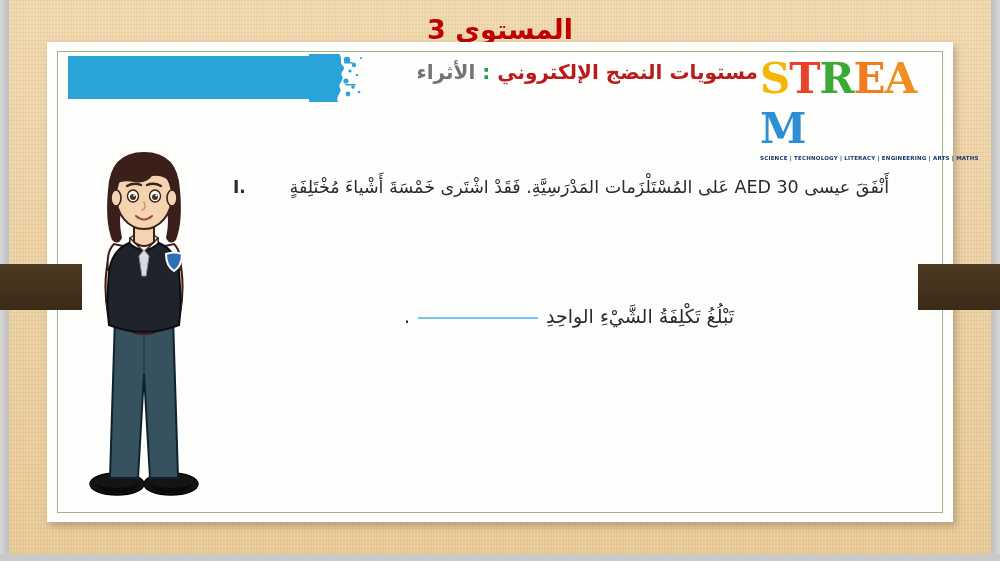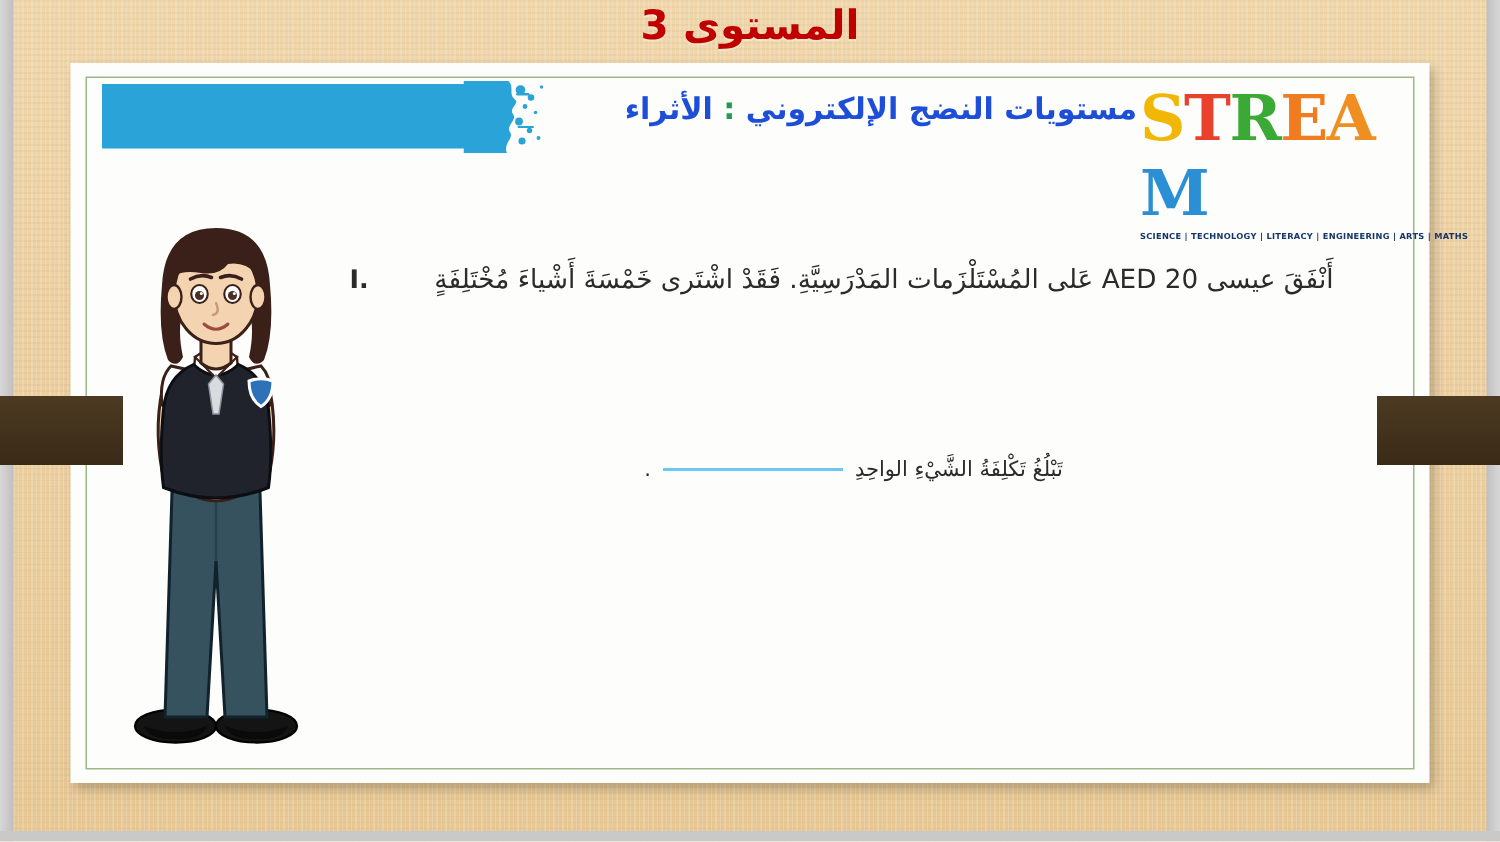--- a/index.html
+++ b/index.html
@@ -32,21 +32,21 @@
   .edge-bottom {
     position: absolute;
     left: 0; bottom: 0;
     width: 1000px; height: 7px;
     background: #c9c9c9;
   }
 
   
   .slide-title {
     position: absolute;
-    top: 2px;
+    top: 14px;
     left: 0;
     width: 1000px;
     text-align: center;
     color: #c00000;
     font-size: 27px;
     font-weight: bold;
     direction: rtl;
     letter-spacing: 0.5px;
     text-shadow: 0 1px 0 rgba(255,255,255,0.35);
   }
@@ -91,23 +91,23 @@
 
   .header-text {
     position: absolute;
     right: 195px;
     top: 18px;
     direction: rtl;
     font-size: 20px;
     font-weight: bold;
     white-space: nowrap;
   }
-  .header-text .green { color: #1d4ed8; }
+  .header-text .green { color: #b91c1c; }
   .header-text .sep { color: #1f9c4e; }
-  .header-text .red { color: #1d4ed8; margin-top: 15px; }
+  .header-text .red { color: #737373; margin-top: 15px; }
 
   
   .stream-logo {
     position: absolute;
     right: 23px;
     top: 12px;
     width: 170px;
     height: 72px;
   }
   .stream-letters {
@@ -156,21 +156,21 @@
     color: #2b2b2b;
   }
   .answer-line {
     position: absolute;
     right: 64px;
     top: 263px;
     width: 640px;
     direction: rtl;
     text-align: center;
     color: #2b2b2b;
-    font-size: 14px;
+    font-size: 19px;
     white-space: nowrap;
   }
   .blank {
     display: inline-block;
     width: 120px;
     height: 0;
     border-bottom: 2.5px solid #6fc6ef;
     margin: 0 8px;
     vertical-align: middle;
   }
@@ -236,21 +236,21 @@
 
     <div class="stream-logo">
       <div class="stream-letters">
         <span class="l-s">S</span><span class="l-t">T</span><span class="l-r">R</span><span class="l-e">E</span><span class="l-a">A</span><span class="l-m">M</span>
       </div>
       <div class="stream-sub">SCIENCE | TECHNOLOGY | LITERACY | ENGINEERING | ARTS | MATHS</div>
     </div>
 
     <div class="body-text">
       <span class="q-marker">I.</span>
-      <div>أَنْفَقَ عيسى AED 20 عَلى المُسْتَلْزَمات المَدْرَسِيَّةِ. فَقَدْ اشْتَرى خَمْسَةَ أَشْياءَ مُخْتَلِفَةٍ</div>
+      <div>أَنْفَقَ عيسى AED 30 عَلى المُسْتَلْزَمات المَدْرَسِيَّةِ. فَقَدْ اشْتَرى خَمْسَةَ أَشْياءَ مُخْتَلِفَةٍ</div>
     </div>
 
     <div class="answer-line">
       <span>تَبْلُغُ تَكْلِفَةُ الشَّيْءِ الواحِدِ</span><span class="blank"></span><span>.</span>
     </div>
   </div>
 
   <div class="ribbon ribbon-left"></div>
   <div class="ribbon ribbon-right"></div>
 

